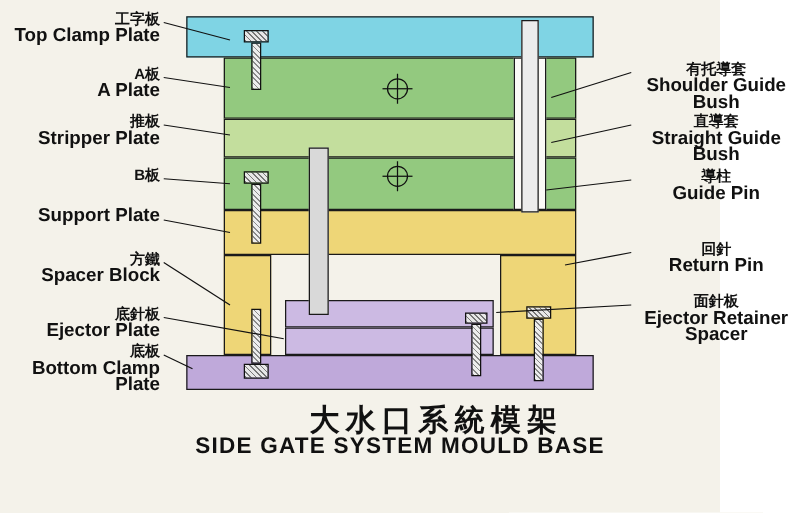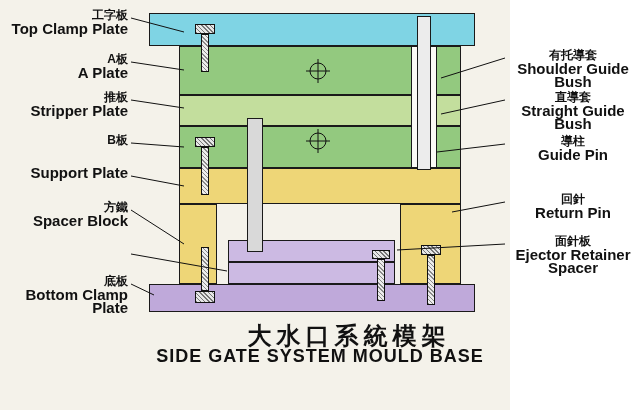--- a/index.html
+++ b/index.html
@@ -1,18 +1,18 @@
 <!DOCTYPE html>
 <html><head>
 <meta charset="utf-8">
 <style>
   html,body{margin:0;padding:0;}
   body{width:640px;height:410px;position:relative;overflow:hidden;
        font-family:"Liberation Sans",sans-serif;color:#111;}
-  .stage{position:absolute;left:0;top:0;width:510px;height:410px;}
+  .stage{position:absolute;left:0;top:0;width:576px;height:410px;}
   .plate{position:absolute;border:1px solid #1a1a1a;box-sizing:border-box;z-index:2;}
   .pin{position:absolute;border:1px solid #1a1a1a;box-sizing:border-box;z-index:5;}
   .screw-head{position:absolute;border:1px solid #111;box-sizing:border-box;z-index:7;
        background:repeating-linear-gradient(45deg,#777 0,#777 1px,#e7e7e7 1px,#e7e7e7 3px);}
   .screw-shaft{position:absolute;border:1px solid #111;box-sizing:border-box;z-index:6;
        background:repeating-linear-gradient(45deg,#8a8a8a 0,#8a8a8a 1px,#ededed 1px,#ededed 3px);}
   svg.overlay{position:absolute;left:0;top:0;z-index:30;pointer-events:none;}
   .label{position:absolute;font-weight:bold;z-index:40;}
   .label .zh{font-size:12px;line-height:14px;}
   .label .en{font-size:15px;line-height:13px;}
@@ -101,20 +101,24 @@
   <div class="label left" style="top:133px">
     <div class="zh">B板</div>
   </div>
   <div class="label left" style="top:166px">
     <div class="en">Support Plate</div>
   </div>
   <div class="label left" style="top:200px">
     <div class="zh">方鐵</div>
     <div class="en">Spacer Block</div>
   </div>
+  <div class="label left" style="top:244px">
+    <div class="zh">底針板</div>
+    <div class="en">Ejector Plate</div>
+  </div>
   <div class="label left" style="top:274px">
     <div class="zh">底板</div>
     <div class="en">Bottom Clamp Plate</div>
   </div>
 
   <div class="label right" style="top:48px">
     <div class="zh">有托導套</div>
     <div class="en">Shoulder Guide Bush</div>
   </div>
   <div class="label right" style="top:90px">

